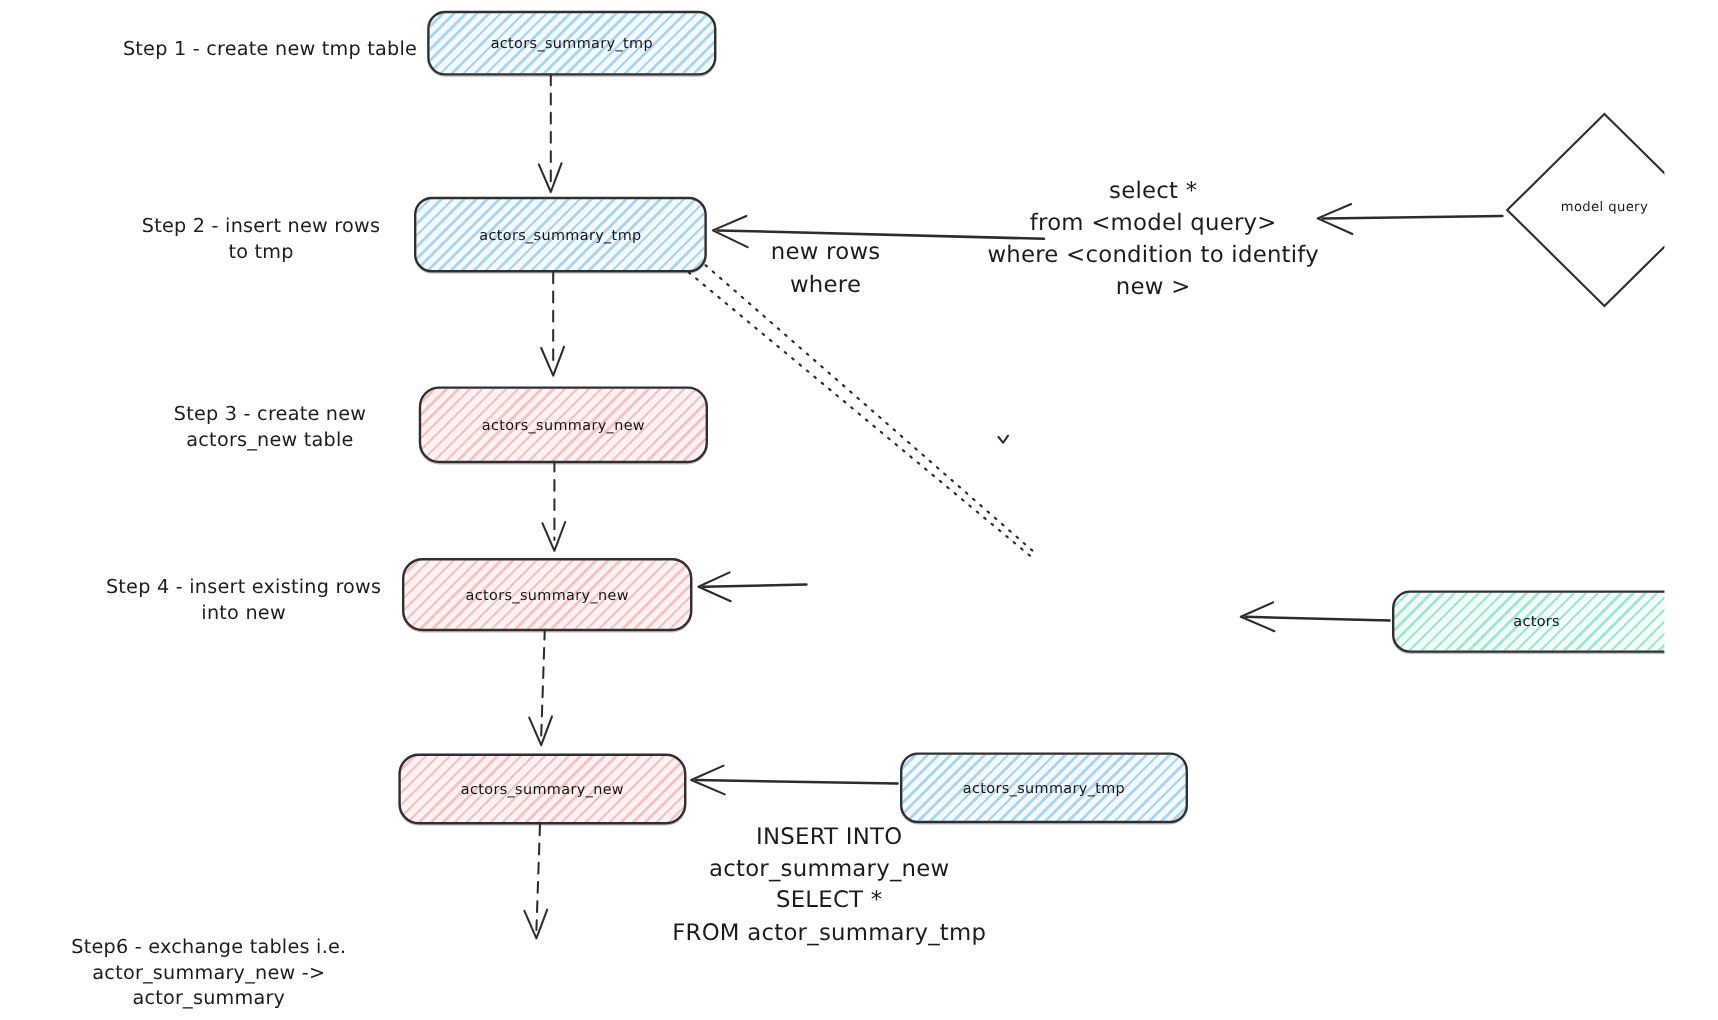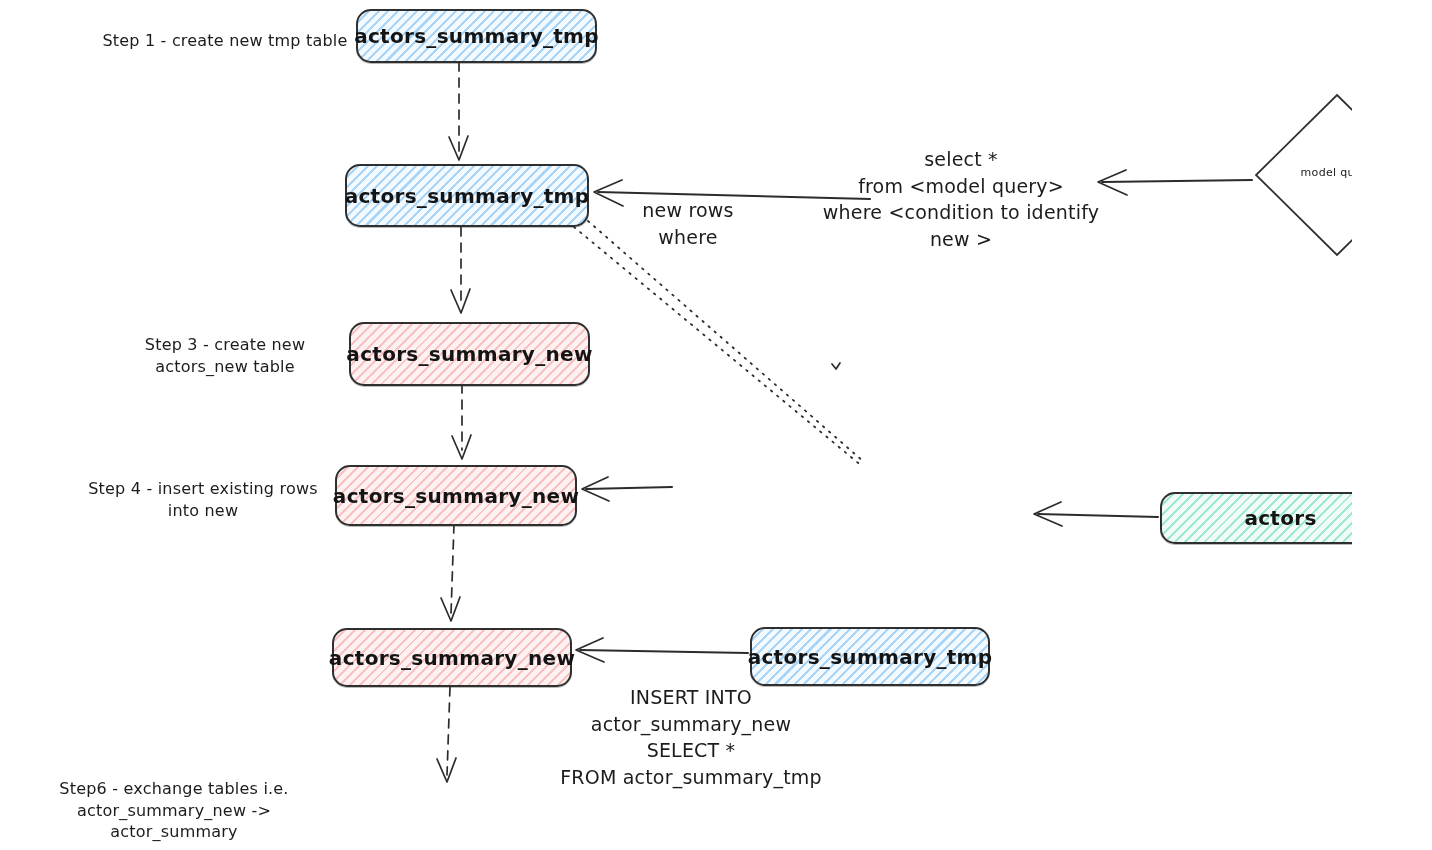--- a/index.html
+++ b/index.html
@@ -3,39 +3,39 @@
 <meta charset="utf-8">
 <style>
   html,body{margin:0;padding:0;background:#ffffff;}
   .canvas{
     position:relative;
     width:1352px;height:850px;
     background:#ffffff;
     font-family:"DejaVu Sans", sans-serif;
     color:#1c1c1c;
     overflow:hidden;
+    padding-left:35px;
   }
   .arrows{position:absolute;left:0;top:0;width:1432px;height:850px;pointer-events:none;}
   .arrows path, .arrows polyline{fill:none;stroke:#2c2c2c;stroke-width:1.7;stroke-linecap:round;stroke-linejoin:round;}
   .arrows .dash{stroke-dasharray:9 7;}
   .arrows .dot{stroke-dasharray:1.5 6.5;stroke-width:1.8;}
   .arrows .dbl{stroke-width:2.1;}
   .arrows .diamond{fill:#ffffff;stroke:#303030;stroke-width:1.8;}
   .node{
     position:absolute;
     border:2px solid #2f2f2f;
     border-radius:15px;
     display:flex;align-items:center;justify-content:center;
-    font-size:20px;letter-spacing:.3px;
+    font-size:12px;letter-spacing:.3px;
     color:#141414;
     box-shadow:0 1px 0 rgba(60,60,60,.35);
-    font-weight:bold;
   }
   .node.blue  {background:repeating-linear-gradient(135deg,#abd5f6 0px,#abd5f6 2.2px,#f3faff 2.2px,#f3faff 6.8px);}
-  .node.red   {background:repeating-linear-gradient(135deg,#f8c2c2 0px,#f8c2c2 2px,#fdf1f1 2px,#fdf1f1 7px);}
+  .node.red   {background:repeating-linear-gradient(135deg,#f8c2c2 0px,#f8c2c2 2px,#fdf1f1 2px,#fdf1f1 7px);border-radius:17px;}
   .node.green {background:repeating-linear-gradient(135deg,#9fe9d2 0px,#9fe9d2 2px,#f1fcf8 2px,#f1fcf8 7px);}
   .node.yellow{background:repeating-linear-gradient(135deg,#f8dc8d 0px,#f8dc8d 2px,#fdf7e6 2px,#fdf7e6 7px);}
   .step-label{
     position:absolute;
     font-size:16px;line-height:1.35;letter-spacing:.2px;
     text-align:center;white-space:pre-line;
   }
   .annotation{
     position:absolute;
     font-size:19px;line-height:1.4;letter-spacing:.2px;
@@ -99,20 +99,22 @@
       <path class="dot" d="M574,227 L863,467"></path>
       <path class="dot" d="M588,221 L864,462"></path>
     </g>
 
     <path d="M832,364 l4,5 l4,-6" stroke-width="1.3"></path>
 
     <polygon class="diamond" points="1337,95 1418,175 1337,255 1256,175"></polygon>
   </svg>
 
   <div class="step-label" style="left:60px;top:30px;width:330px;">Step 1 - create new tmp table</div>
+  <div class="step-label" style="left:90px;top:177px;width:255px;">Step 2 - insert new rows
+to tmp</div>
   <div class="step-label" style="left:95px;top:334px;width:260px;">Step 3 - create new
 actors_new table</div>
   <div class="step-label" style="left:68px;top:478px;width:270px;">Step 4 - insert existing rows
 into new</div>
   <div class="step-label" style="left:18px;top:778px;width:312px;">Step6 - exchange tables i.e.
 actor_summary_new -&gt; actor_summary</div>
 
   <div class="node blue" style="left:356px;top:9px;width:237px;height:50px;">
     <span>actors_summary_tmp</span>
   </div>

